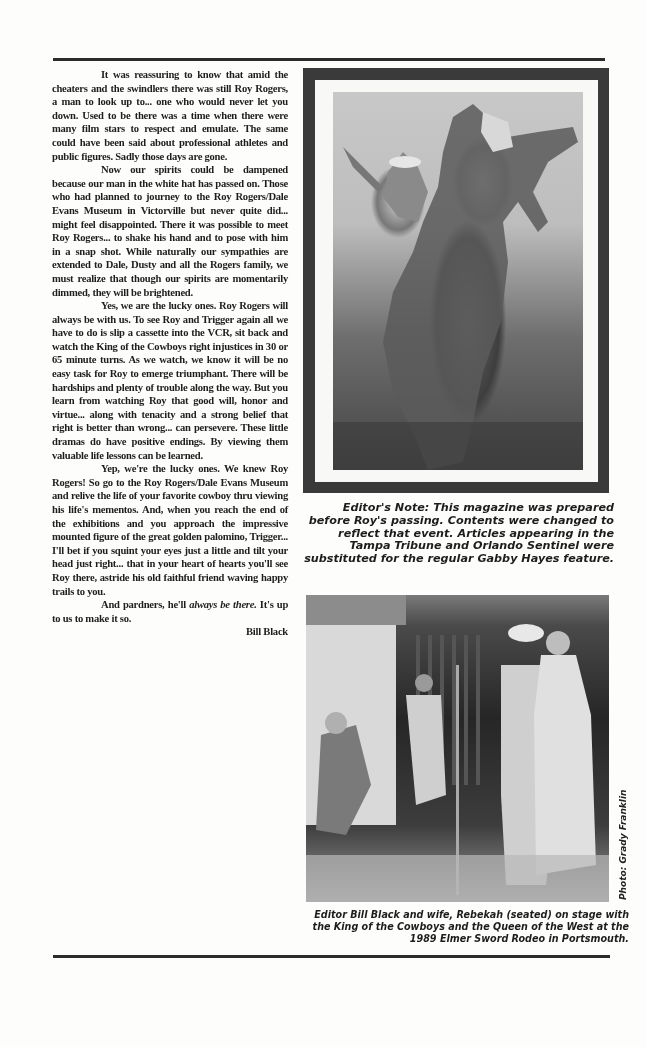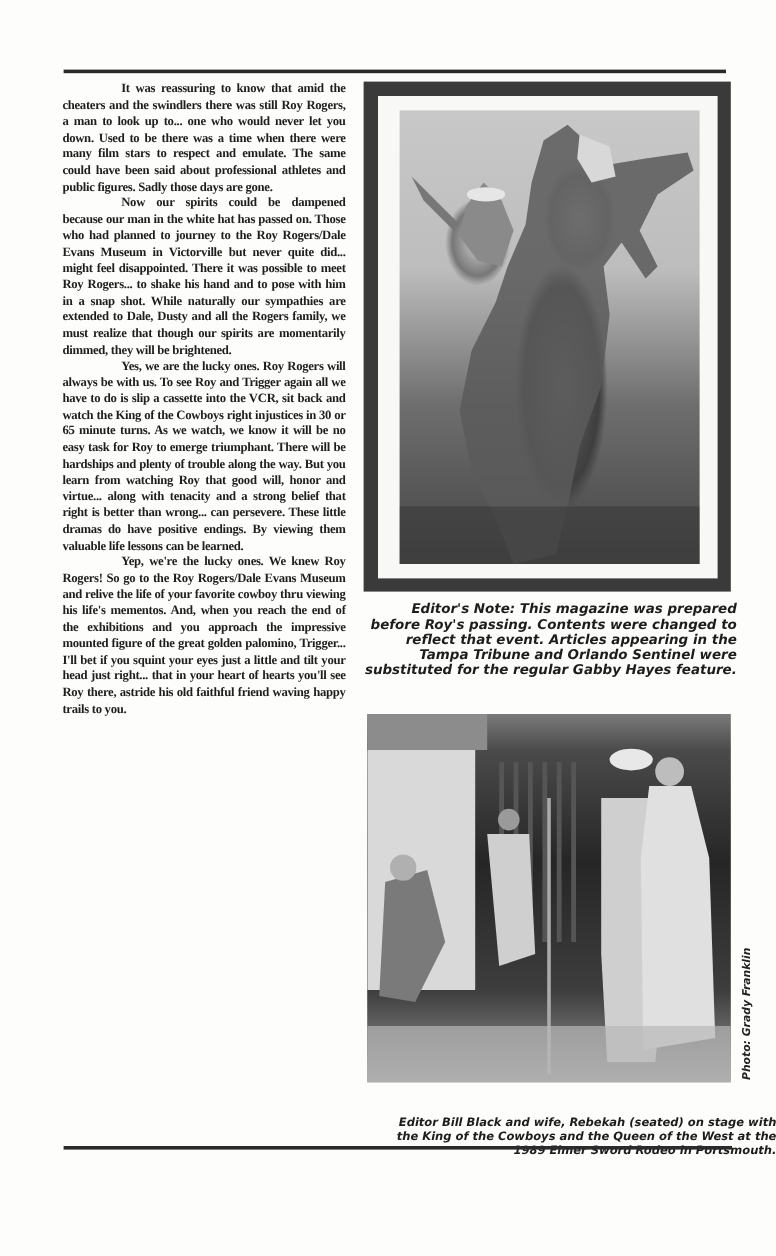--- a/index.html
+++ b/index.html
@@ -22,34 +22,36 @@
       radial-gradient(ellipse 30px 40px at 65px 110px, #cfcfcf 0%, #777 70%, transparent 90%),
       linear-gradient(180deg, #c8c8c8 0%, #bdbdbd 35%, #6e6e6e 65%, #444 100%);
   }
   .photo-silhouette { position:absolute; left:0; top:0; width:100%; height:100%; }
   .caption { position:absolute; font-family:"DejaVu Sans", sans-serif; font-weight:bold; font-style:italic;
     color:#1d1d1d;text-align:right; }
   .caption.note { left:304px; top:502px; width:310px; font-size:11.2px; line-height:12.8px; }
   .photo2 { position:absolute; left:306px; top:595px; width:303px; height:307px;
     background:
       linear-gradient(180deg, #7a7a7a 0%, #4a4a4a 10%, #262626 40%, #3d3d3d 75%, #9a9a9a 100%); overflow:hidden; }
-  .caption.photo { left:304px; top:930px; width:325px; font-size:9.6px; line-height:12.2px;margin-left:18px; }
+  .caption.photo { left:304px; top:909px; width:325px; font-size:9.6px; line-height:12.2px; }
   .credit { position:absolute; left:618px; top:900px; transform-origin:left top; transform:rotate(-90deg);
     font-family:"DejaVu Sans", sans-serif; font-weight:bold; font-style:italic; font-size:9px; color:#222; white-space:nowrap; }
 </style>
 </head>
 <body>
 
 <div class="rule top"></div>
 
 <div class="col-left">
   <p>It was reassuring to know that amid the cheaters and the swindlers there was still Roy Rogers, a man to look up to... one who would never let you down.  Used to be there was a time when there were many film stars to respect and emulate.  The same could have been said about professional athletes and public figures.  Sadly those days are gone.</p>
   <p>Now our spirits could be dampened because our man in the white hat has passed on.  Those who had planned to journey to the Roy Rogers/Dale Evans Museum in Victorville but never quite did... might feel disappointed. There it was possible to meet Roy Rogers... to shake his hand and to pose with him in a snap shot.  While naturally our sympathies are extended to Dale, Dusty and all the Rogers family, we must realize that though our spirits are momentarily dimmed, they will be brightened.</p>
   <p>Yes, we are the lucky ones.  Roy Rogers will always be with us.  To see Roy and Trigger again all we have to do is slip a cassette into the VCR, sit back and watch the King of the Cowboys right injustices in 30 or 65 minute turns.  As we watch, we know it will be no easy task for Roy to emerge triumphant.  There will be hardships and plenty of trouble along the way.  But you learn from watching Roy that good will, honor and virtue... along with tenacity and a strong belief that right is better than wrong... can persevere. These little dramas do have positive endings.  By viewing them valuable life lessons can be learned.</p>
   <p>Yep, we're the lucky ones. We knew Roy Rogers!  So go to the Roy Rogers/Dale Evans Museum and relive the life of your favorite cowboy thru viewing his life's mementos.  And, when you reach the end of the exhibitions and you approach the impressive mounted figure of the great golden palomino, Trigger... I'll bet if you squint your eyes just a little and tilt your head just right... that in your heart of hearts you'll see Roy there, astride his old faithful friend waving happy trails to you.</p>
+  <p><span>And pardners, he'll </span><em>always be there.</em><span>  It's up to us to make it so.</span></p>
+  <p class="signature">Bill Black</p>
 </div>
 
 <div class="frame-outer">
   <div class="frame-mat">
     <div class="photo1">
       <svg class="photo-silhouette" viewBox="0 0 250 378">
         <path d="M120 25 L140 12 L160 30 L175 45 L205 40 L240 35 L245 50 L215 70 L200 100 L215 130 L205 140 L185 110 L170 130 L175 170 L168 230 L150 280 L140 330 L130 370 L95 378 L80 340 L60 300 L50 250 L60 200 L80 160 L90 130 L105 95 L110 60 Z" fill="#5a5a5a" opacity="0.85"></path>
         <path d="M55 80 L70 60 L85 75 L95 100 L85 130 L65 125 L50 105 Z" fill="#8a8a8a"></path>
         <ellipse cx="72" cy="70" rx="16" ry="6" fill="#e6e6e6"></ellipse>
         <path d="M10 55 L25 70 L50 95 L45 100 L20 75 Z" fill="#777"></path>

